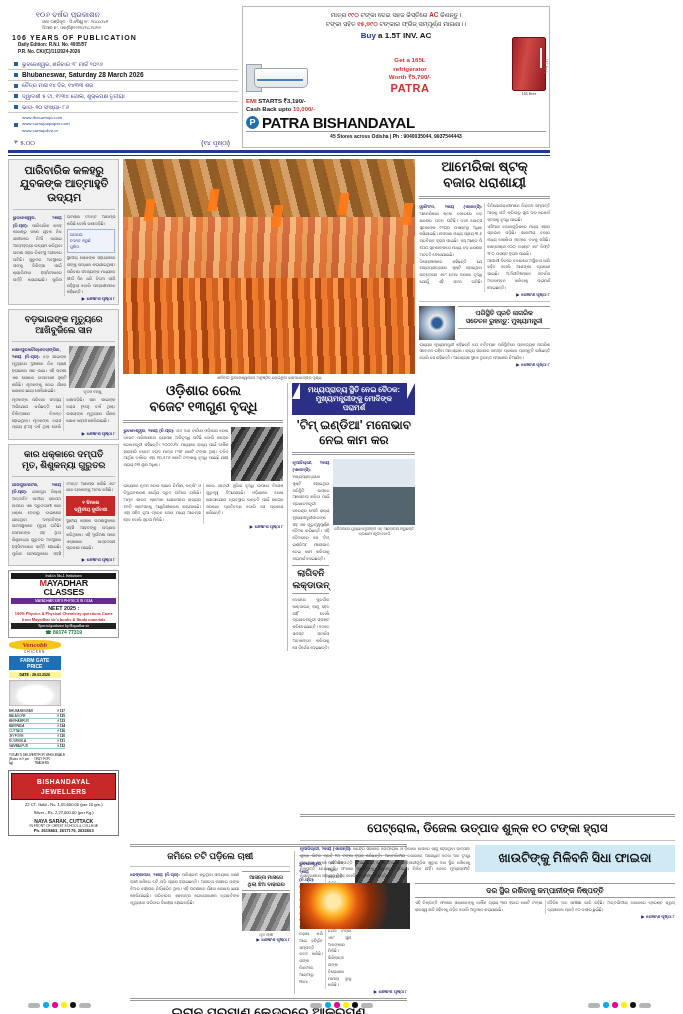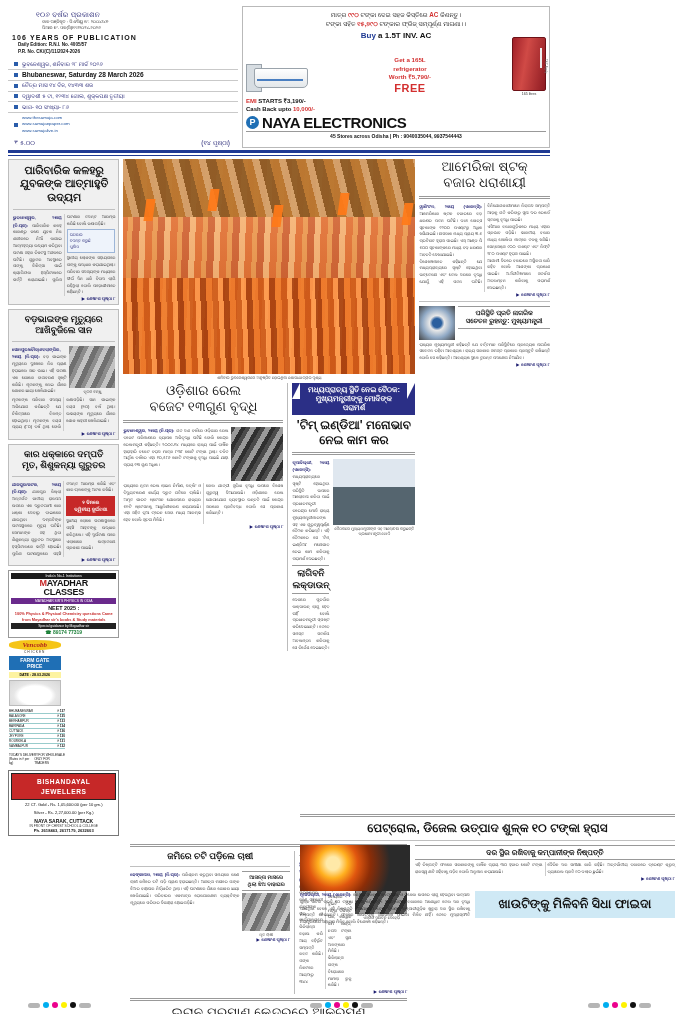--- a/index.html
+++ b/index.html
@@ -70,21 +70,21 @@
   
   .body-grid { display: flex; gap: 4px; padding: 0 8px; }
   .col-left { width: 128px; }
   .col-mid { flex: 1; }
   .col-right { width: 150px; }
 
   .box { border: 1px solid #bdbdbd; background: #fff; }
   .shade { background: #f0f0f0; }
   .hl { text-align: center; color: #111; line-height: 1.25; }
   .hl-xl { font-size: 12px; font-weight: bold; }
-  .hl-lg { font-size: 13.5px; font-weight: normal; }
+  .hl-lg { font-size: 13.5px; font-weight: bold; }
   .hl-md { font-size: 11px; font-weight: bold; }
   .hl-sm { font-size: 9px; font-weight: bold; }
   .hl-xs { font-size: 7.5px; font-weight: bold; }
   .byline { font-size: 4.4px; font-weight: bold; color: #1a1a6e; }
   .txt { font-size: 4.2px; color: #222; line-height: 1.62; text-align: justify; }
   .cont { font-size: 4.3px; color: #1a1a6e; text-align: right; font-weight: bold; }
   .cont:before { content: "\25B6"; font-size: 4px; margin-right: 2px; }
   .cols2 { column-count: 2; column-gap: 5px; column-rule: .5px solid #ccc; }
   .sep { height: 1px; background: #c0c0c0; margin: 4px 0; }
   .sep2 { height: 2px; border-top: 1px solid #999; border-bottom: 1px solid #999; margin: 4px 0; height: 3px;}
@@ -236,36 +236,36 @@
       <div class="ad-body">
         <div class="ac-unit">
           <div class="ac-fan"></div>
           <div class="ac-box"></div>
           <div class="ac-line"></div>
         </div>
         <div class="ad-free">
           <span>Get a 165L</span><br>
           <span>refrigerator</span><br>
           <span>Worth ₹5,790/-</span>
-          <span class="big">FREE</span>
+          <span class="big">PATRA</span>
         </div>
         <div>
           <div class="fridge"></div>
           <div class="fridge-cap">165 litres</div>
         </div>
       </div>
       <div class="ad-emi">
         <span class="r">EMI</span><span> STARTS ₹3,190/-</span>
       </div>
       <div class="ad-emi">
         <span>Cash Back upto </span><span class="r">10,000/-</span>
       </div>
       <div class="ad-brandbar">
         <span class="ad-logo-circle"></span>
-        <span class="ad-brand">NAYA ELECTRONICS</span>
+        <span class="ad-brand">PATRA BISHANDAYAL</span>
       </div>
       <div class="ad-stores">45 Stores across Odisha | Ph : 9040035044, 9937544443</div>
       <div class="ad-vert">T&amp;C Apply</div>
     </div>
   </div>
 
   <div class="rule-thick"></div>
   <div class="rule-thin"></div>
 
   <div class="body-grid">
@@ -558,41 +558,41 @@
       </div>
     </div>
 
     <div class="col-right" style="visibility:hidden;height:0"></div>
   </div>
 
   <div style="position:absolute;left:300px;top:810px;width:375px">
     <div class="sep2"></div>
     <div class="hl hl-xl">ପେଟ୍ରୋଲ, ଡିଜେଲ ଉତ୍ପାଦ ଶୁଳ୍କ ୧୦ ଟଙ୍କା ହ୍ରାସ</div>
     <div class="sep"></div>
+    <div style="display:flex;gap:5px">
+      <div class="txt" style="width:170px">
+        <span class="byline">ନୂଆଦିଲ୍ଲୀ, ୨୭ାୟ (ଏଜେନ୍ସି):</span>
+        <span>କେନ୍ଦ୍ର ସରକାର ପେଟ୍ରୋଲ ଓ ଡିଜେଲ ଉପରେ ଲାଗୁ ହେଉଥିବା ଉତ୍ପାଦ ଶୁଳ୍କ ଲିଟର ପ୍ରତି ୧୦ ଟଙ୍କା ହ୍ରାସ କରିଛନ୍ତି। ଅନ୍ତର୍ଜାତୀୟ ବଜାରରେ ଅଶୋଧିତ ତେଲ ଦର ବୃଦ୍ଧି ପାଉଥିବା ବେଳେ ଏହି ନିଷ୍ପତ୍ତି ନିଆଯାଇଛି।</span>
+        <span>ତେଲ ବିପଣନ କମ୍ପାନୀଗୁଡ଼ିକ ଖୁଚୁରା ଦର ସ୍ଥିର ରଖିବାକୁ ନିଷ୍ପତ୍ତି ନେଇଛନ୍ତି। ଫଳରେ ଖାଉଟିଙ୍କୁ ସିଧାସଳଖ ଫାଇଦା ମିଳିବ ନାହିଁ। ତେବେ ମୁଦ୍ରାସ୍ଫୀତି ନିୟନ୍ତ୍ରଣରେ ସହାୟତା ମିଳିବ ବୋଲି ବିଶେଷଜ୍ଞ କହିଛନ୍ତି।</span>
+      </div>
+      <div style="flex:1">
+        <div class="tealbox">ଖାଉଟିଙ୍କୁ ମିଳିବନି ସିଧା ଫାଇଦା</div>
+      </div>
+    </div>
     <div style="display:flex;gap:5px;margin-top:3px">
       <div style="width:110px">
         <div class="photo torch"></div>
       </div>
       <div style="flex:1">
         <div class="hl hl-xs" style="border-top:1px solid #999;border-bottom:1px solid #999;padding:2px 0">ଦର ସ୍ଥିର ରଖିବାକୁ କମ୍ପାନୀଙ୍କ ନିଷ୍ପତ୍ତି</div>
         <div class="txt cols2" style="margin-top:2px">
           <div>ଏହି ନିଷ୍ପତ୍ତି ଫଳରେ ସରକାରଙ୍କୁ ବାର୍ଷିକ ପ୍ରାୟ ୩୦ ହଜାର କୋଟି ଟଙ୍କା ରାଜସ୍ୱ କ୍ଷତି ସହିବାକୁ ପଡ଼ିବ ବୋଲି ଅନୁମାନ କରାଯାଉଛି।</div>
           <div>ଦୈନିକ ଦର ସମୀକ୍ଷା ଜାରି ରହିଛି। ଅନ୍ତର୍ଜାତୀୟ ବଜାରରେ ବ୍ରେଣ୍ଟ କ୍ରୁଡ୍ ବ୍ୟାରେଲ ପ୍ରତି ୯୦ ଡଲାର ଛୁଇଁଛି।</div>
         </div>
         <div class="cont">ଶେଷାଂଶ ପୃଷ୍ଠା ୮</div>
-      </div>
-    </div>
-    <div style="display:flex;gap:5px">
-      <div class="txt" style="width:170px">
-        <span class="byline">ନୂଆଦିଲ୍ଲୀ, ୨୭ାୟ (ଏଜେନ୍ସି):</span>
-        <span>କେନ୍ଦ୍ର ସରକାର ପେଟ୍ରୋଲ ଓ ଡିଜେଲ ଉପରେ ଲାଗୁ ହେଉଥିବା ଉତ୍ପାଦ ଶୁଳ୍କ ଲିଟର ପ୍ରତି ୧୦ ଟଙ୍କା ହ୍ରାସ କରିଛନ୍ତି। ଅନ୍ତର୍ଜାତୀୟ ବଜାରରେ ଅଶୋଧିତ ତେଲ ଦର ବୃଦ୍ଧି ପାଉଥିବା ବେଳେ ଏହି ନିଷ୍ପତ୍ତି ନିଆଯାଇଛି।</span>
-        <span>ତେଲ ବିପଣନ କମ୍ପାନୀଗୁଡ଼ିକ ଖୁଚୁରା ଦର ସ୍ଥିର ରଖିବାକୁ ନିଷ୍ପତ୍ତି ନେଇଛନ୍ତି। ଫଳରେ ଖାଉଟିଙ୍କୁ ସିଧାସଳଖ ଫାଇଦା ମିଳିବ ନାହିଁ। ତେବେ ମୁଦ୍ରାସ୍ଫୀତି ନିୟନ୍ତ୍ରଣରେ ସହାୟତା ମିଳିବ ବୋଲି ବିଶେଷଜ୍ଞ କହିଛନ୍ତି।</span>
-      </div>
-      <div style="flex:1">
-        <div class="tealbox">ଖାଉଟିଙ୍କୁ ମିଳିବନି ସିଧା ଫାଇଦା</div>
       </div>
     </div>
   </div>
 
   <div class="regmarks">
     <div class="regset" style="left:28px;top:2px">
       <span class="rd gray"></span>
       <span class="rd c"></span>
       <span class="rd m"></span>
       <span class="rd y"></span>

